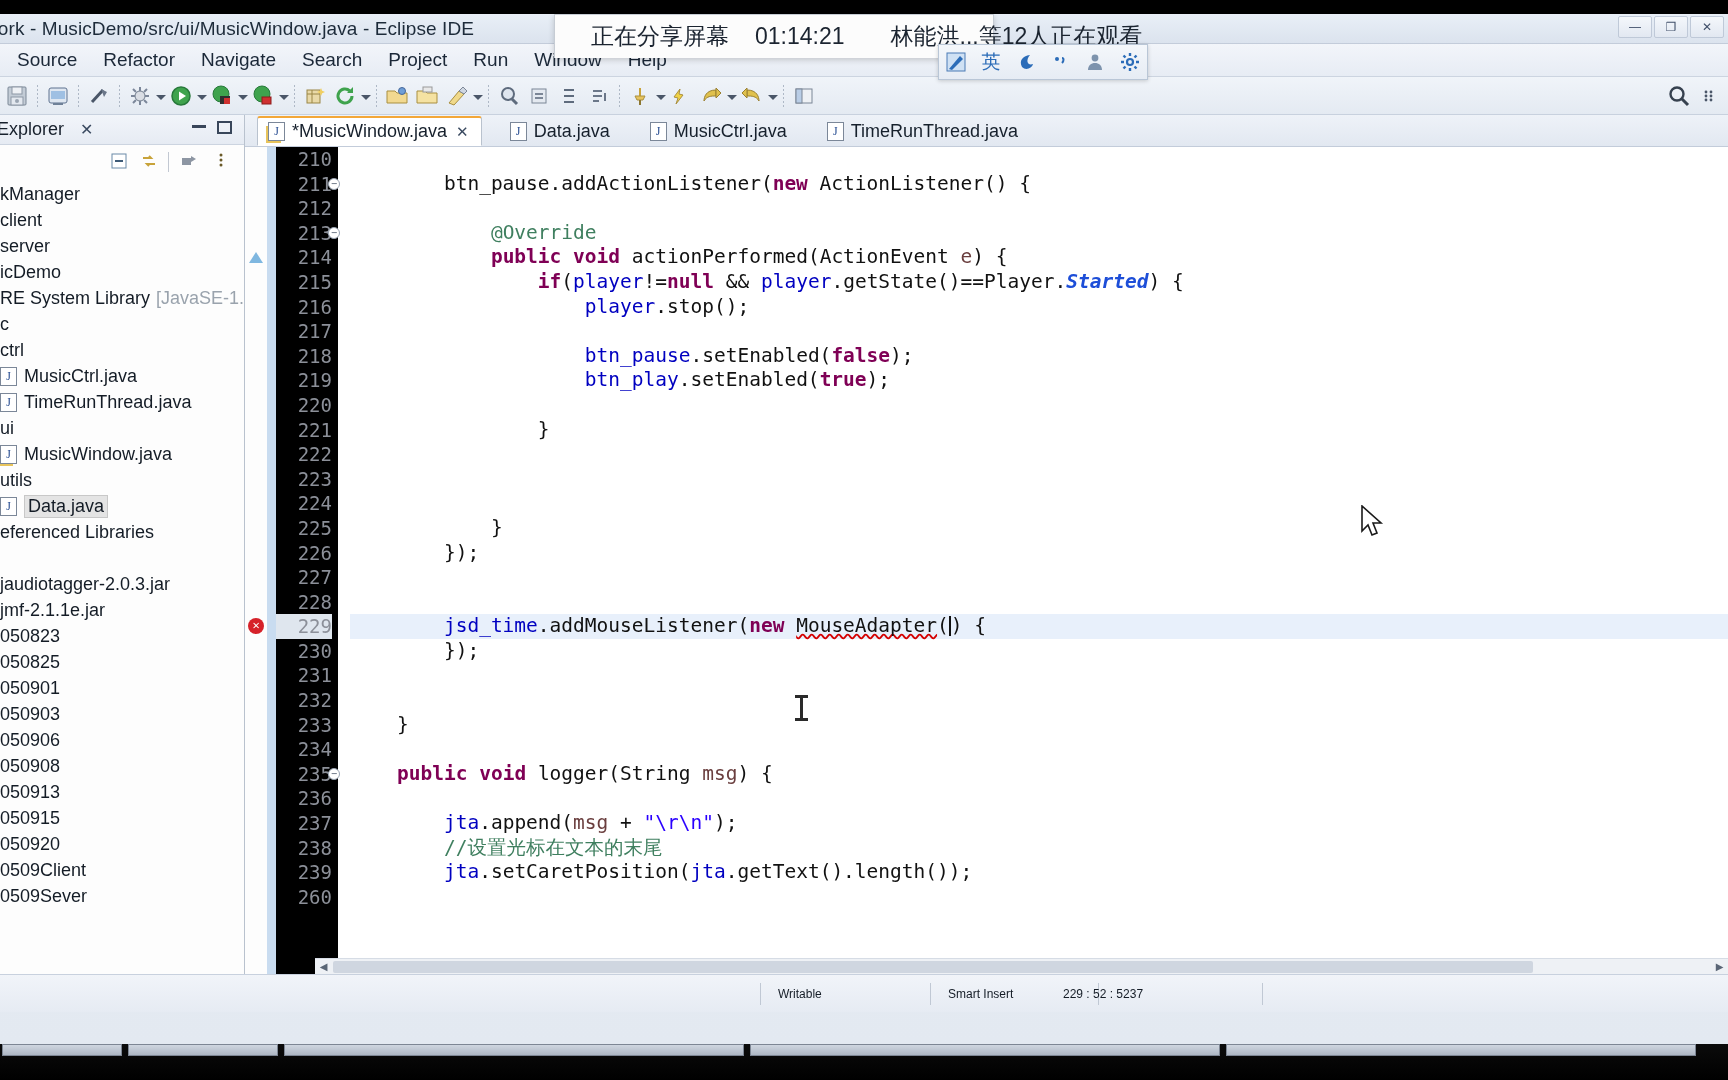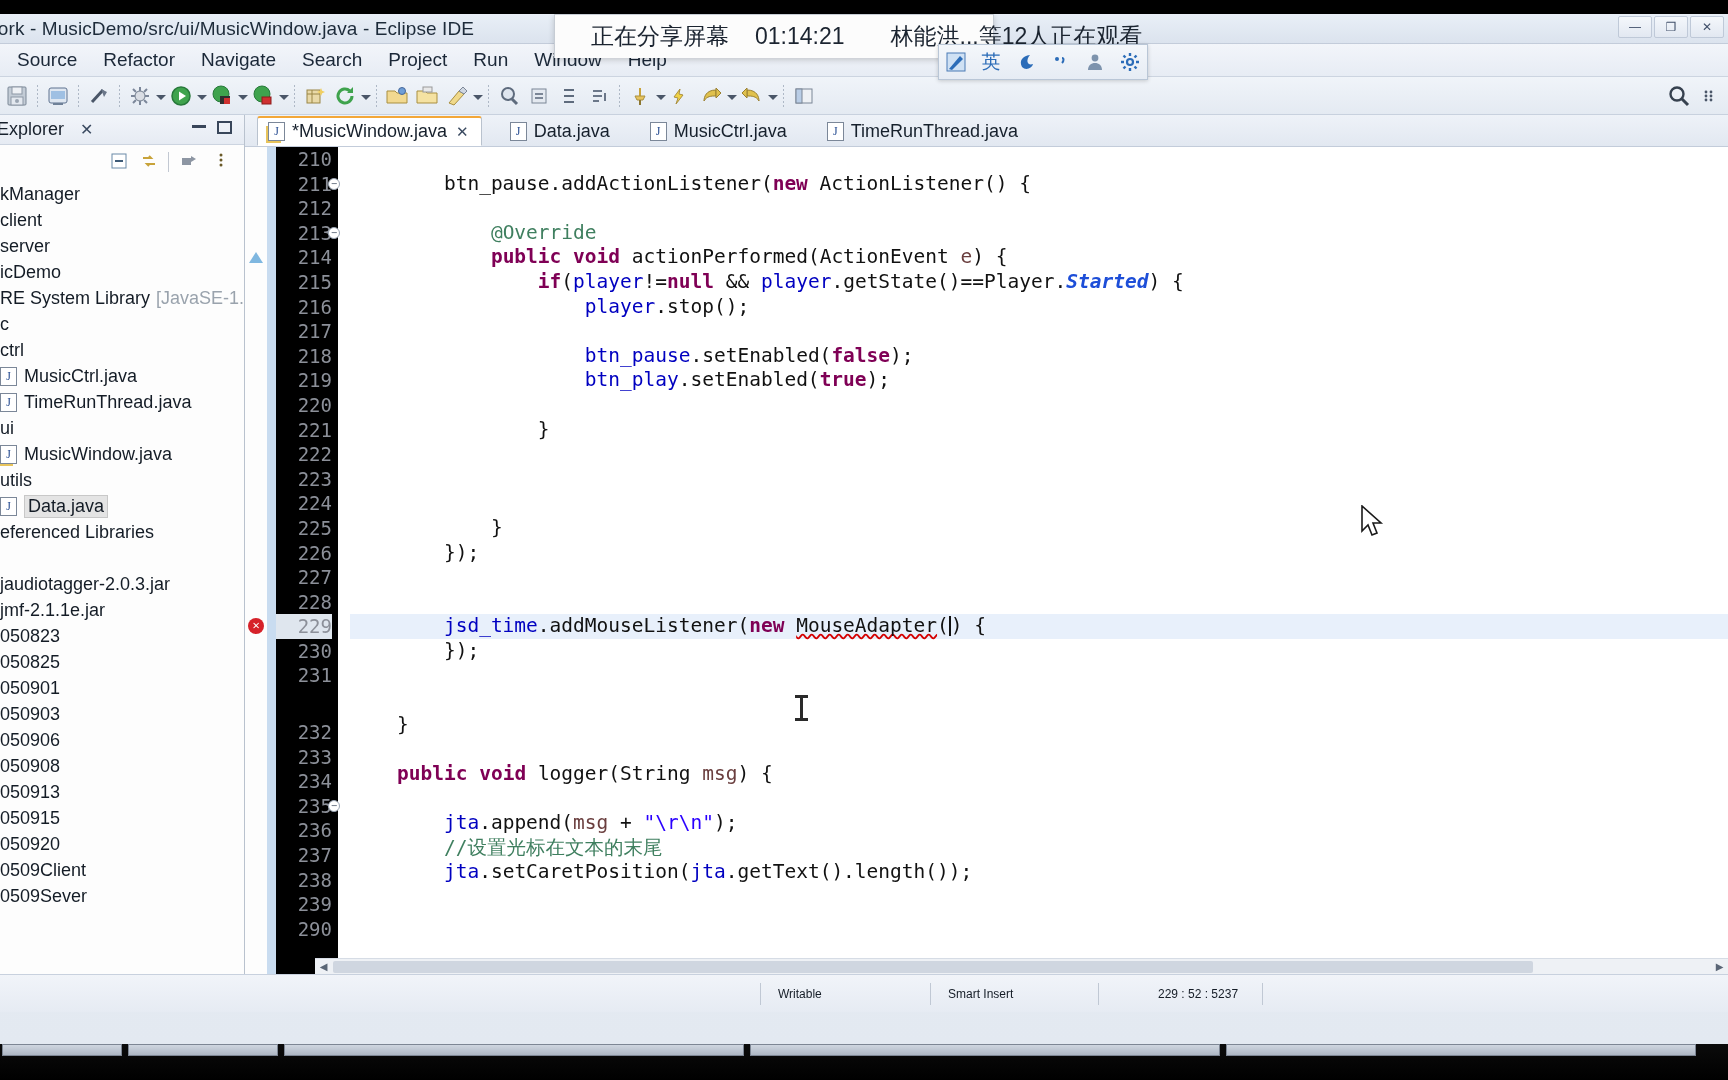--- a/index.html
+++ b/index.html
@@ -585,29 +585,29 @@
               <div class="ln" style="position: relative;">222</div>
               <div class="ln" style="position: relative;">223</div>
               <div class="ln" style="position: relative;">224</div>
               <div class="ln" style="position: relative;">225</div>
               <div class="ln" style="position: relative;">226</div>
               <div class="ln" style="position: relative;">227</div>
               <div class="ln" style="position: relative;">228</div>
               <div class="ln" style="position: relative; background: rgb(223, 230, 238);">229</div>
               <div class="ln" style="position: relative;">230</div>
               <div class="ln" style="position: relative;">231</div>
-              <div class="ln" style="position: relative; margin-top: 32px;">232</div>
+              <div class="ln" style="position: relative;">232</div>
               <div class="ln" style="position: relative;">233</div>
               <div class="ln" style="position: relative;">234</div>
               <div class="ln" style="position: relative;">235<span class="fold" style="right: -8px;">−</span></div>
               <div class="ln" style="position: relative;">236</div>
               <div class="ln" style="position: relative;">237</div>
               <div class="ln" style="position: relative;">238</div>
               <div class="ln" style="position: relative;">239</div>
-              <div class="ln" style="position: relative;">290</div>
+              <div class="ln" style="position: relative;">260</div>
             </div>
           <div class="code-pane" id="code-pane">
             <div class="ibeam" style="left:462px; top:548px;"></div>
           <div class="cl">&nbsp;</div>
               <div class="cl">        btn_pause.addActionListener(<span class="kw">new</span> ActionListener() {</div>
               <div class="cl">&nbsp;</div>
               <div class="cl">            <span class="cmt">@Override</span></div>
               <div class="cl">            <span class="kw">public</span> <span class="kw">void</span> actionPerformed(ActionEvent <span class="parm">e</span>) {</div>
               <div class="cl">                <span class="kw">if</span>(<span class="fld">player</span>!=<span class="kw">null</span> &amp;&amp; <span class="fld">player</span>.getState()==Player.<span class="cons">Started</span>) {</div>
               <div class="cl">                    <span class="fld">player</span>.stop();</div>
@@ -644,21 +644,21 @@
         </div>
       </div>
     </div>
 
     <div class="statusbar">
       <div class="sb-div" style="left:760px"></div>
       <div class="sb-cell" style="left:778px">Writable</div>
       <div class="sb-div" style="left:930px"></div>
       <div class="sb-cell" style="left:948px">Smart Insert</div>
       <div class="sb-div" style="left:1098px"></div>
-      <div class="sb-cell" style="left:1158px">229 : 52 : 5237</div>
+      <div class="sb-cell" style="left:1063px">229 : 52 : 5237</div>
       <div class="sb-div" style="left:1262px"></div>
     </div>
   </div>
 
   <div class="share-overlay">
     <div class="share-item" style="margin-left:36px">正在分享屏幕</div>
     <div class="share-item" style="margin-left:26px">01:14:21</div>
     <div class="share-item" style="margin-left:46px">林能洪...等12人正在观看</div>
   </div>
 

